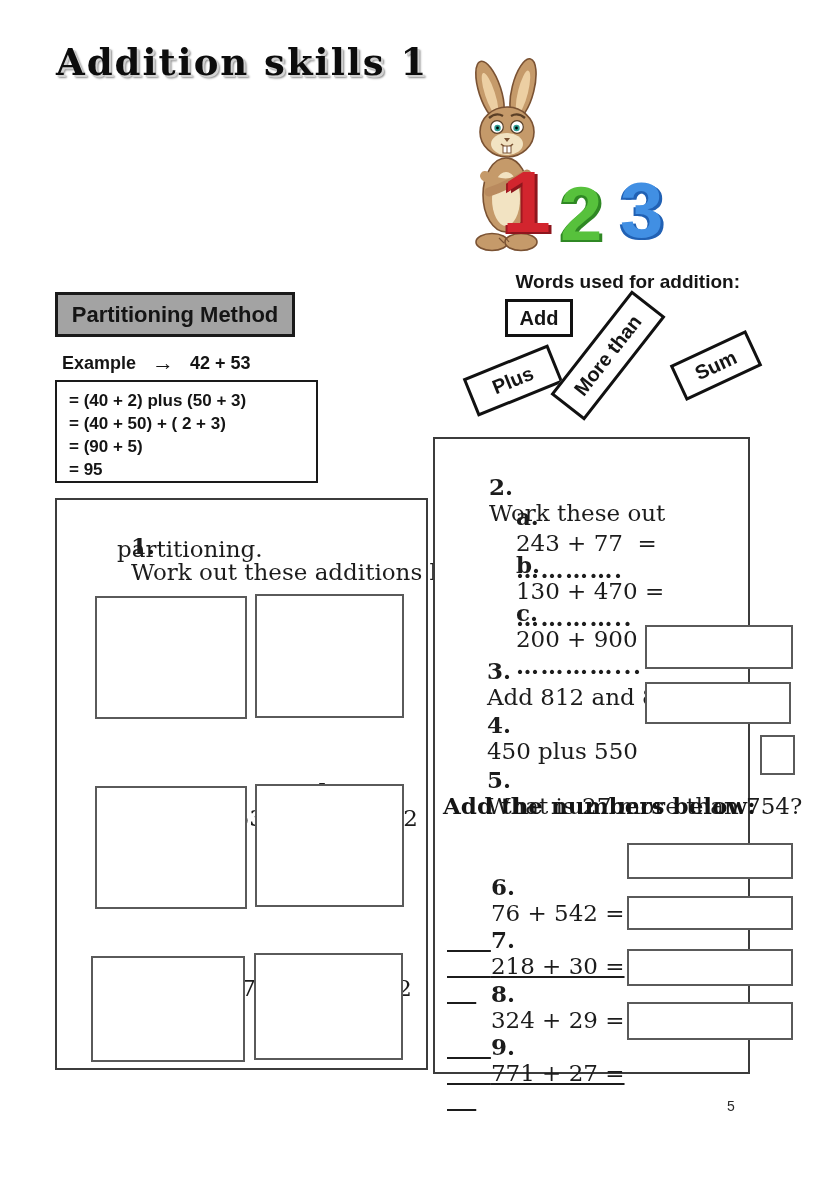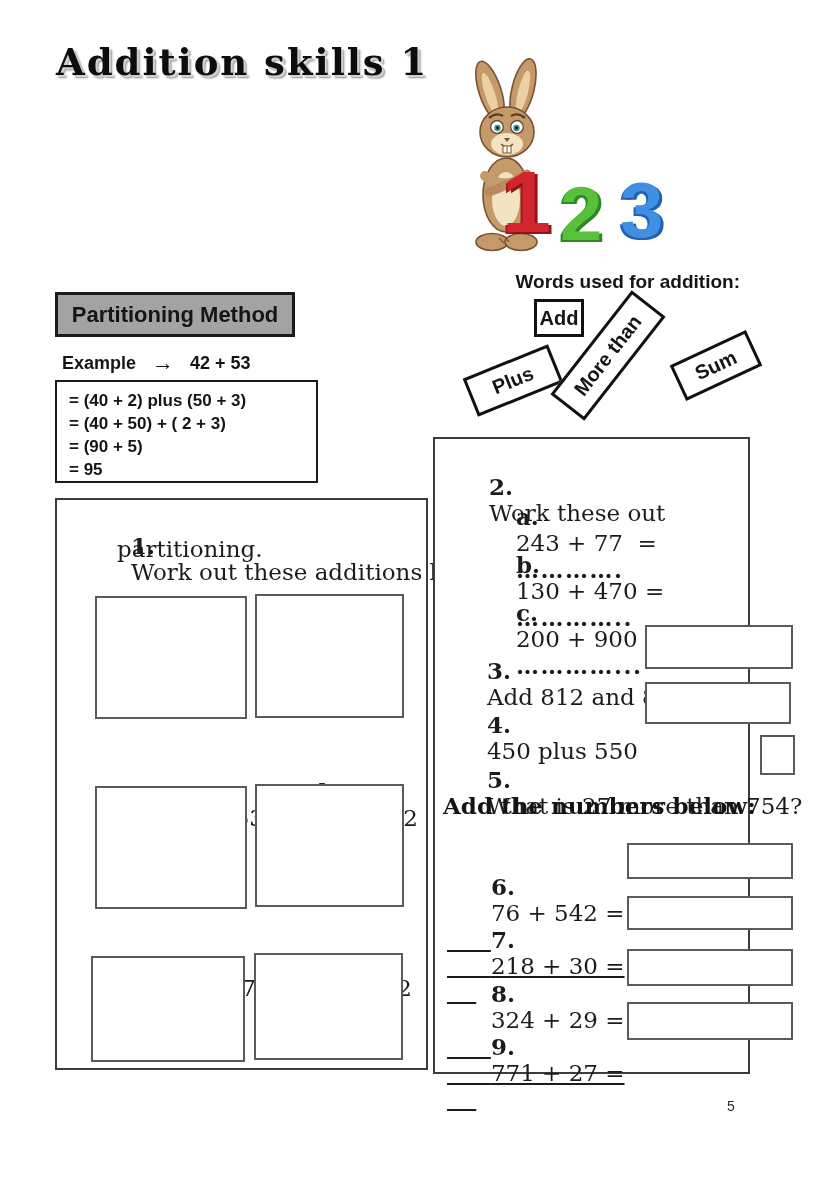--- a/index.html
+++ b/index.html
@@ -17,21 +17,21 @@
   .big-num { position:absolute; font-weight:bold; font-family:"Liberation Sans", sans-serif; line-height:1; }
   #num1 { left:57px; top:100px; font-size:88px; text-shadow:3px 2px 0 #8e161d, -2px 2px 0 #a01820; }
   #num2 { left:115px; top:118px; font-size:76px; text-shadow:3px 2px 0 #2f8824, -2px 2px 0 #2f8824; }
   #num3 { left:175px; top:113px; font-size:78px; text-shadow:3px 2px 0 #2161b4, -2px 2px 0 #2161b4; }
 
   
   .words-heading { position:absolute; left:440px; top:271px; width:300px; text-align:right;
                    font-weight:bold; font-size:19px; color:#151515; }
   .word-box { position:absolute; border:3px solid #111; background:#fff; display:flex;
               align-items:center; justify-content:center; font-weight:bold; font-size:20px; color:#151515; }
-  #word-add  { left:534px; top:299px; width:50px; height:38px; }
+  #word-add  { left:505px; top:299px; width:68px; height:38px; }
   #word-plus { left:467px; top:360px; width:92px; height:41px; transform:rotate(-22deg); }
   #word-more { left:542px; top:334px; width:132px; height:43px; transform:rotate(-52deg); }
   #word-sum  { left:674px; top:346px; width:84px; height:39px; transform:rotate(-25deg); }
 
   
   .partition-box { position:absolute; left:55px; top:292px; width:240px; height:45px;
                    border:3px solid #1a1a1a; display:flex; align-items:center; justify-content:center;
                    font-weight:bold; font-size:22px; color:#151515; background:#a3a3a3; }
   .example-line { position:absolute; left:62px; top:350px; font-weight:bold; font-size:18px;
                   color:#151515; display:flex; gap:16px; align-items:center; }

